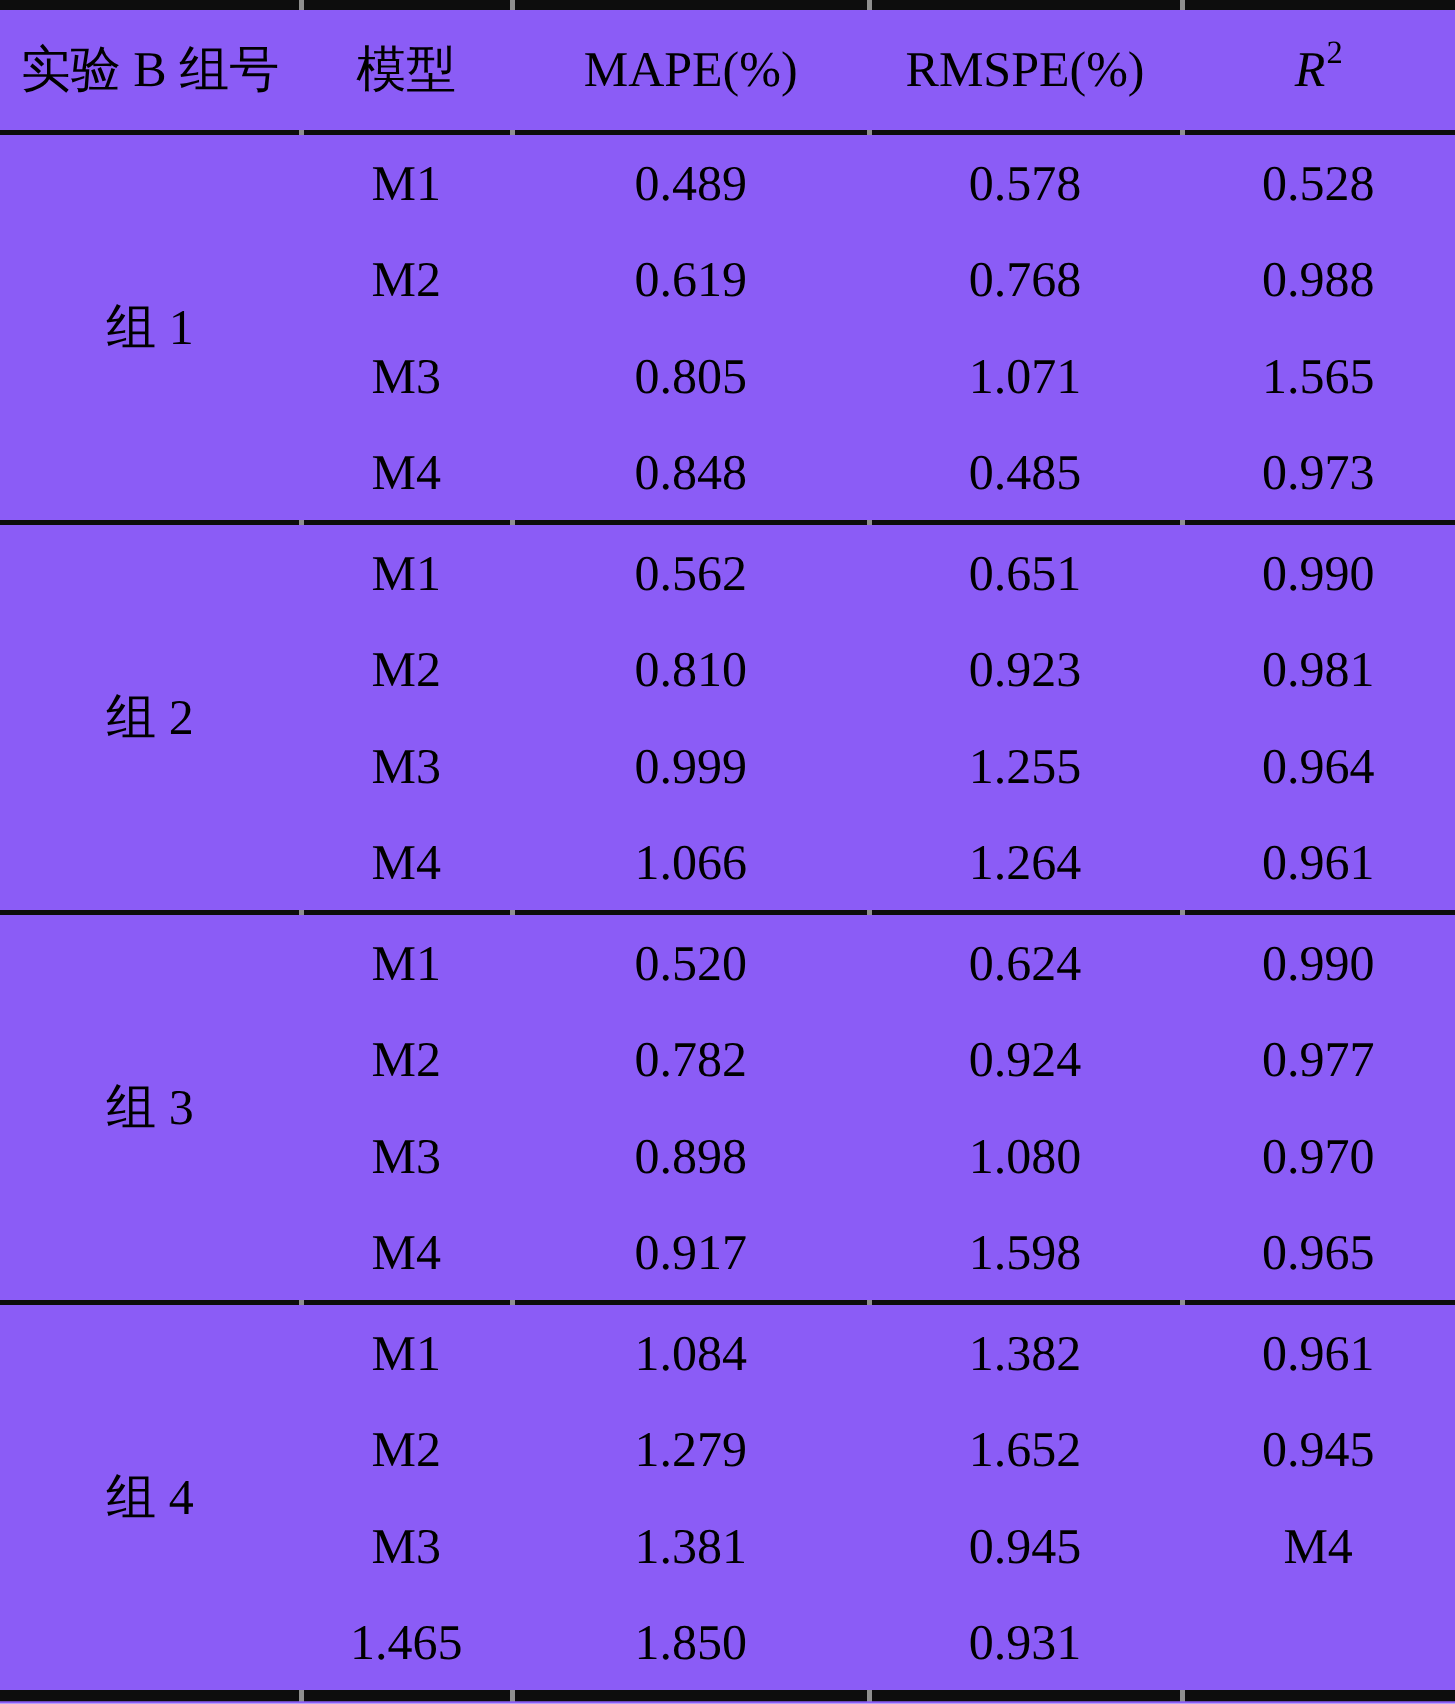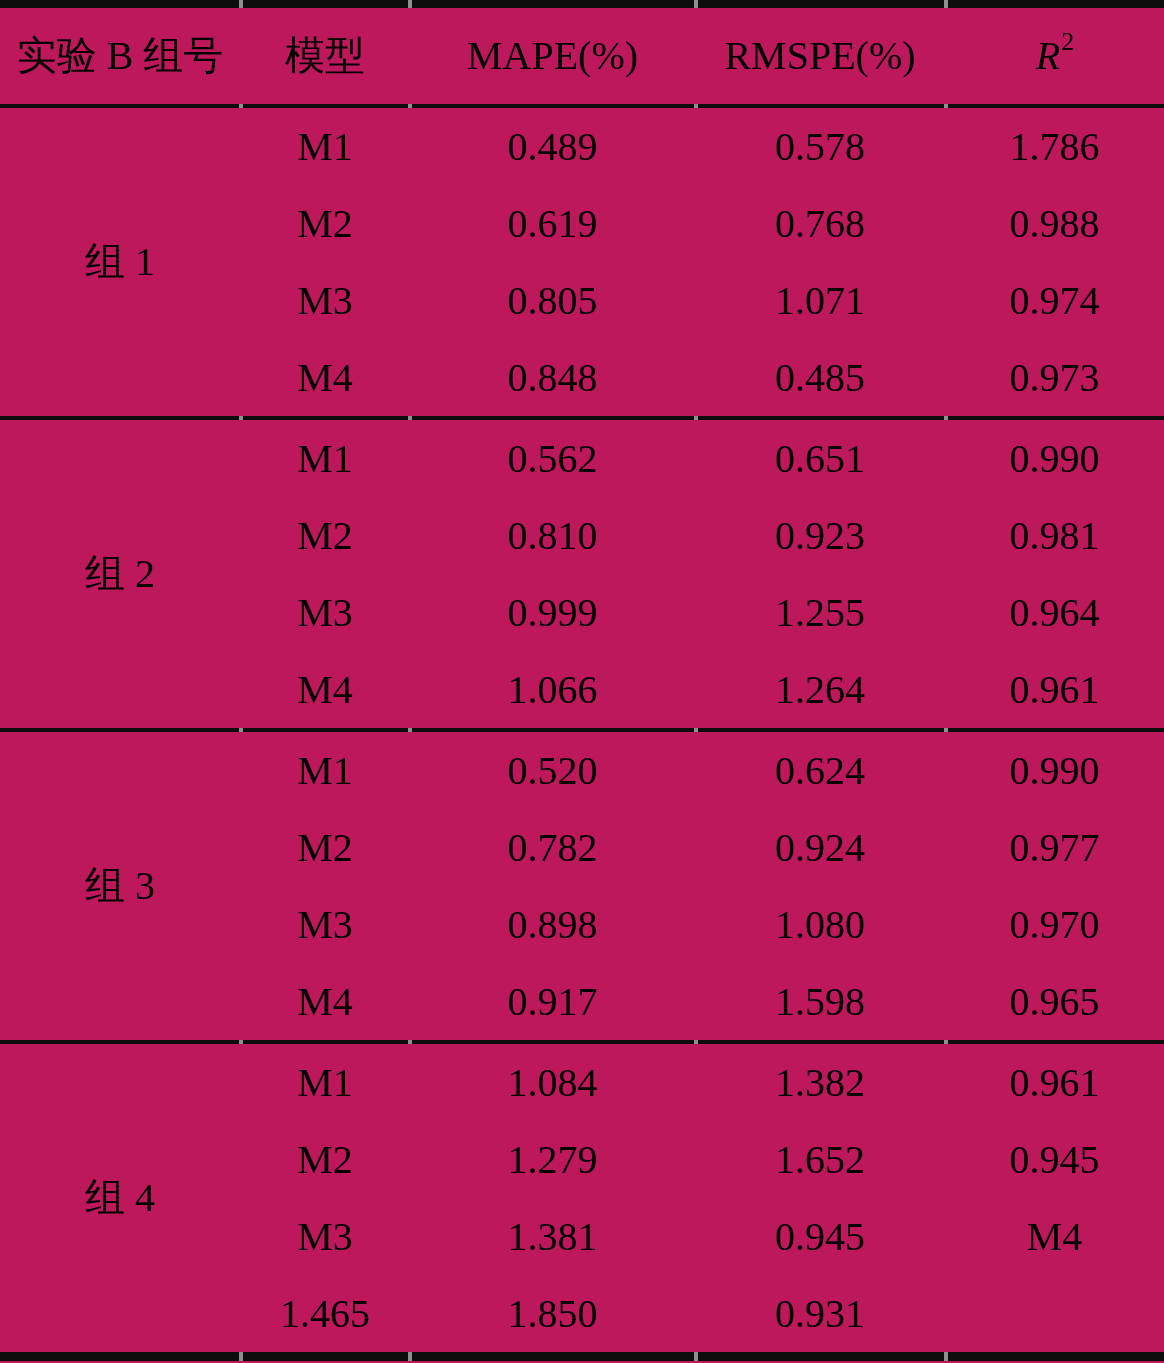--- a/index.html
+++ b/index.html
@@ -5,21 +5,21 @@
   html, body {
     margin: 0;
     padding: 0;
     background: #ffffff;
     color: #000000;
     font-family: "Liberation Serif", "DejaVu Serif", serif;
   }
   .page {
     width: 1164px;
     height: 1363px;
-    background: #be185d;
+    background: #8b5cf6;
     overflow: hidden;
   }
   
   .rule {
     width: 1164px;
     background: linear-gradient(to right,
       #0d0d0d 0, #0d0d0d 239px,
       #8f8f8f 239px, #8f8f8f 243px,
       #0d0d0d 243px, #0d0d0d 408px,
       #8f8f8f 408px, #8f8f8f 412px,
@@ -86,29 +86,29 @@
       </div>
   </div>
 
   <div class="rule thin"></div>
 
   <div class="grid5 group">
     <div class="cell group-label">组 1</div>
     <div class="cell">M1</div>
     <div class="cell bold">0.489</div>
     <div class="cell bold">0.578</div>
-    <div class="cell bold">1.786</div>
+    <div class="cell bold">0.528</div>
     <div class="cell">M2</div>
     <div class="cell">0.619</div>
     <div class="cell">0.768</div>
     <div class="cell">0.988</div>
     <div class="cell">M3</div>
     <div class="cell">0.805</div>
     <div class="cell">1.071</div>
-    <div class="cell">0.974</div>
+    <div class="cell">1.565</div>
     <div class="cell">M4</div>
     <div class="cell">0.848</div>
     <div class="cell">0.485</div>
     <div class="cell">0.973</div>
   </div>
 
   <div class="rule thin"></div>
 
   <div class="grid5 group">
     <div class="cell group-label">组 2</div>

